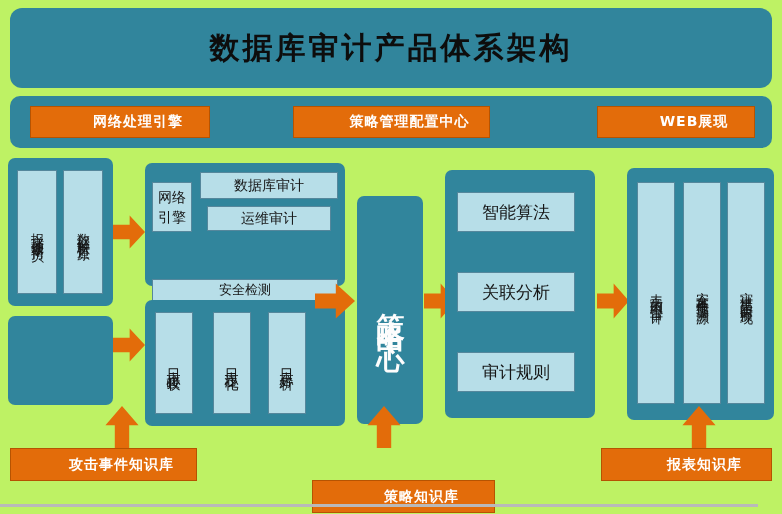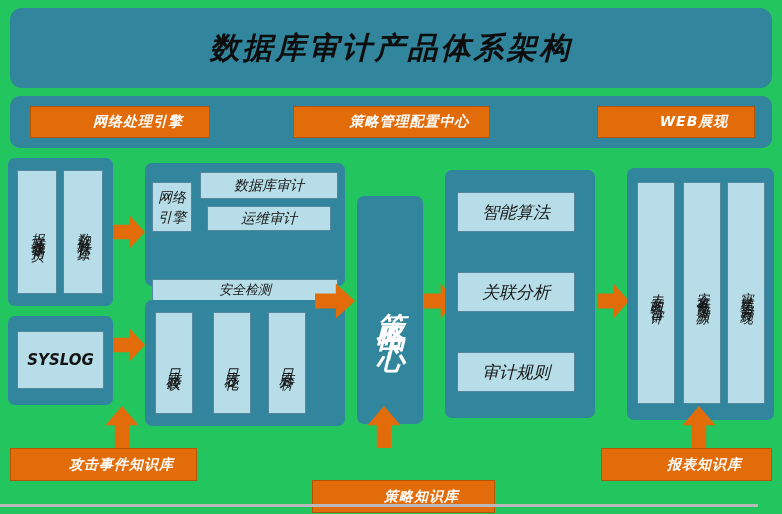--- a/index.html
+++ b/index.html
@@ -1,19 +1,19 @@
 <!DOCTYPE html>
 <html><head>
 <meta charset="utf-8">
 <style>
   * { box-sizing: border-box; margin: 0; padding: 0; }
   body { background: #fff; font-family: "DejaVu Sans", "Liberation Sans", sans-serif; }
   .stage {
     position: relative; width: 782px; height: 514px;
-    background: #22c55e; overflow: hidden; font-style: italic;
+    background: #bef264; overflow: hidden;
   }
   .panel { position: absolute; background: #31859C; border-radius: 7px; }
   .banner {
     position: absolute; background: #31859C; border-radius: 12px;
     display: flex; align-items: center; justify-content: center;
   }
   .title-text {
     font-size: 30px; font-weight: bold; color: #0d0d0d; letter-spacing: 3px;
   }
   .orange-box {
@@ -50,21 +50,20 @@
   <div class="panel" style="left:10px; top:96px; width:762px; height:52px; border-radius:10px;"></div>
   <div class="orange-box" style="left:30px; top:106px; width:180px; height:32px;">网络处理引擎</div>
   <div class="orange-box" style="left:293px; top:106px; width:197px; height:32px;">策略管理配置中心</div>
   <div class="orange-box" style="left:597px; top:106px; width:158px; height:32px;">WEB展现</div>
 
   <div class="panel" style="left:8px; top:158px; width:105px; height:148px;"></div>
   <div class="light-box vtext" style="left:17px; top:170px; width:40px; height:124px; font-size:13px;">报文捕获零拷贝</div>
   <div class="light-box vtext" style="left:63px; top:170px; width:40px; height:124px; font-size:13px;">数据解析还原</div>
 
   <div class="panel" style="left:8px; top:316px; width:105px; height:89px;"></div>
-  <div class="light-box" style="left:17px; top:331px; width:87px; height:58px; font-size:15px; font-weight:600;">SYSLOG</div>
 
   <div class="arrow a-right" style="left:113px; top:214px; width:32px; height:36px;"></div>
   <div class="arrow a-right" style="left:113px; top:327px; width:32px; height:36px;"></div>
 
   <div class="panel" style="left:145px; top:163px; width:200px; height:123px;"></div>
   <div class="light-box pre" style="left:152px; top:182px; width:40px; height:50px; font-size:14px;">网络
 引擎</div>
   <div class="light-box" style="left:207px; top:206px; width:124px; height:25px; font-size:14px;">运维审计</div>
   <div class="light-box" style="left:200px; top:172px; width:138px; height:27px; font-size:14px;">数据库审计</div>
   <div class="light-box pre" style="left:152px; top:239px; width:186px; height:41px; font-size:13px;margin-top:40px;">安全检测

